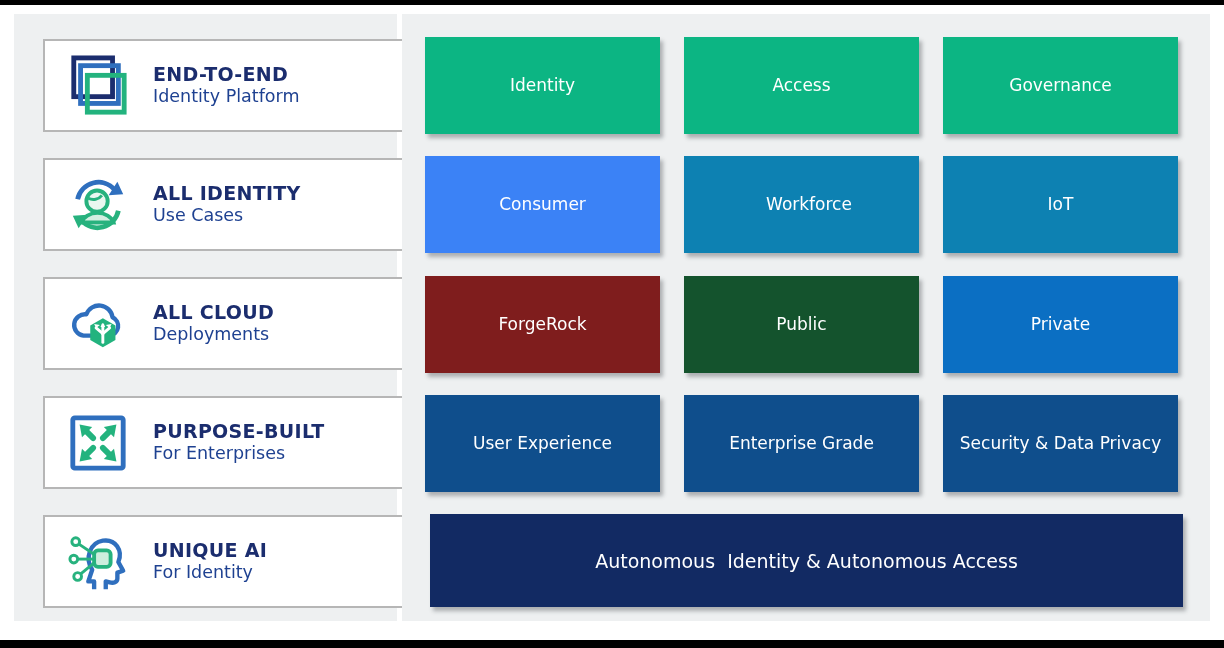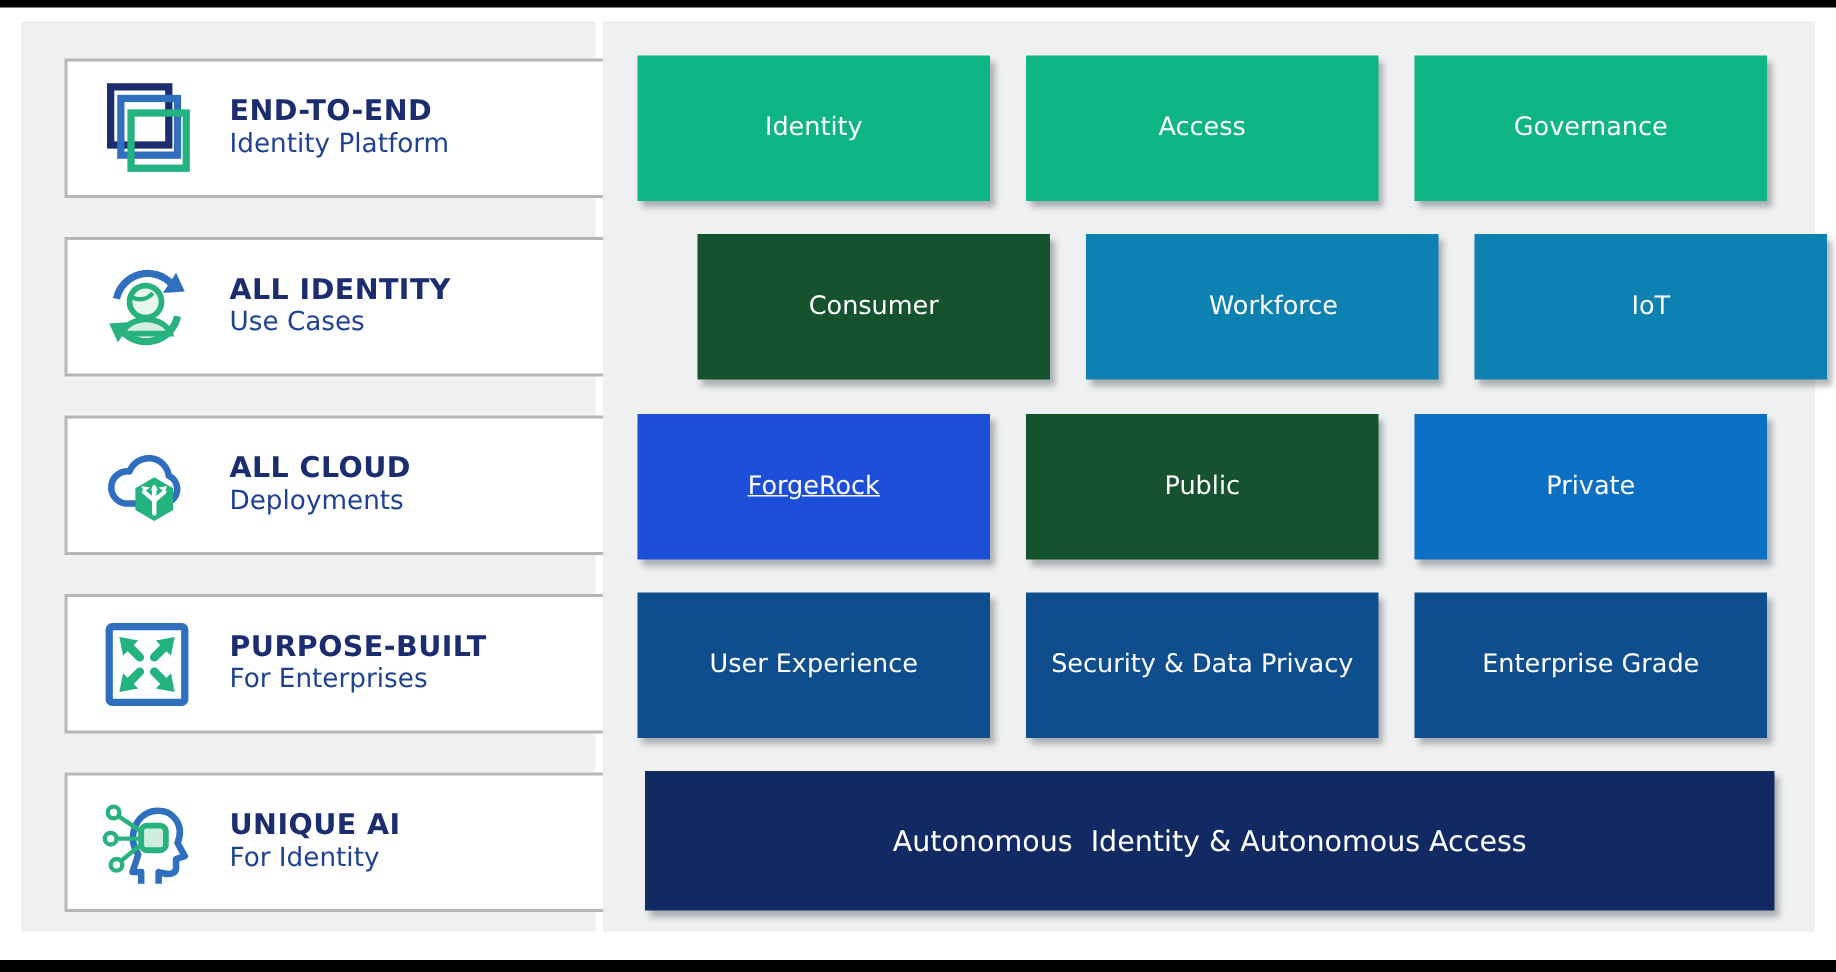--- a/index.html
+++ b/index.html
@@ -154,52 +154,52 @@
         </div>
       <div class="cell" style="background: rgb(12, 181, 131);">
           <span>Access</span>
         </div>
       <div class="cell" style="background: rgb(12, 181, 131);">
           <span>Governance</span>
         </div>
     </div>
 
     <div class="row" style="top:142px">
-      <div class="cell" style="background: #14532d; margin-left: 40px;">
+      <div class="cell" style="background: #3b82f6;">
           <span>Consumer</span>
         </div>
       <div class="cell" style="background: rgb(13, 129, 178); padding-left: 29px;">
           <span>Workforce</span>
         </div>
       <div class="cell" style="background: rgb(13, 129, 178);">
           <span>IoT</span>
         </div>
     </div>
 
     <div class="row" style="top:262px">
-      <div class="cell" style="background: #1d4ed8; text-decoration: underline;">
+      <div class="cell" style="background: #7f1d1d;">
           <span>ForgeRock</span>
         </div>
       <div class="cell" style="background: #14532d;">
           <span>Public</span>
         </div>
       <div class="cell" style="background: rgb(11, 111, 195);">
           <span>Private</span>
         </div>
     </div>
 
     <div class="row" style="top:381px">
       <div class="cell" style="background: rgb(15, 78, 140);">
           <span>User Experience</span>
         </div>
       <div class="cell" style="background: rgb(15, 78, 140);">
+          <span>Enterprise Grade</span>
+        </div>
+      <div class="cell" style="background: rgb(15, 78, 140);">
           <span>Security &amp; Data Privacy</span>
-        </div>
-      <div class="cell" style="background: rgb(15, 78, 140);">
-          <span>Enterprise Grade</span>
         </div>
     </div>
 
     <div class="banner" style="background: rgb(18, 42, 99);">
       <span>Autonomous  Identity &amp; Autonomous Access</span>
     </div>
   </div>
 
   <div class="bar bottom"></div>
 </div>

